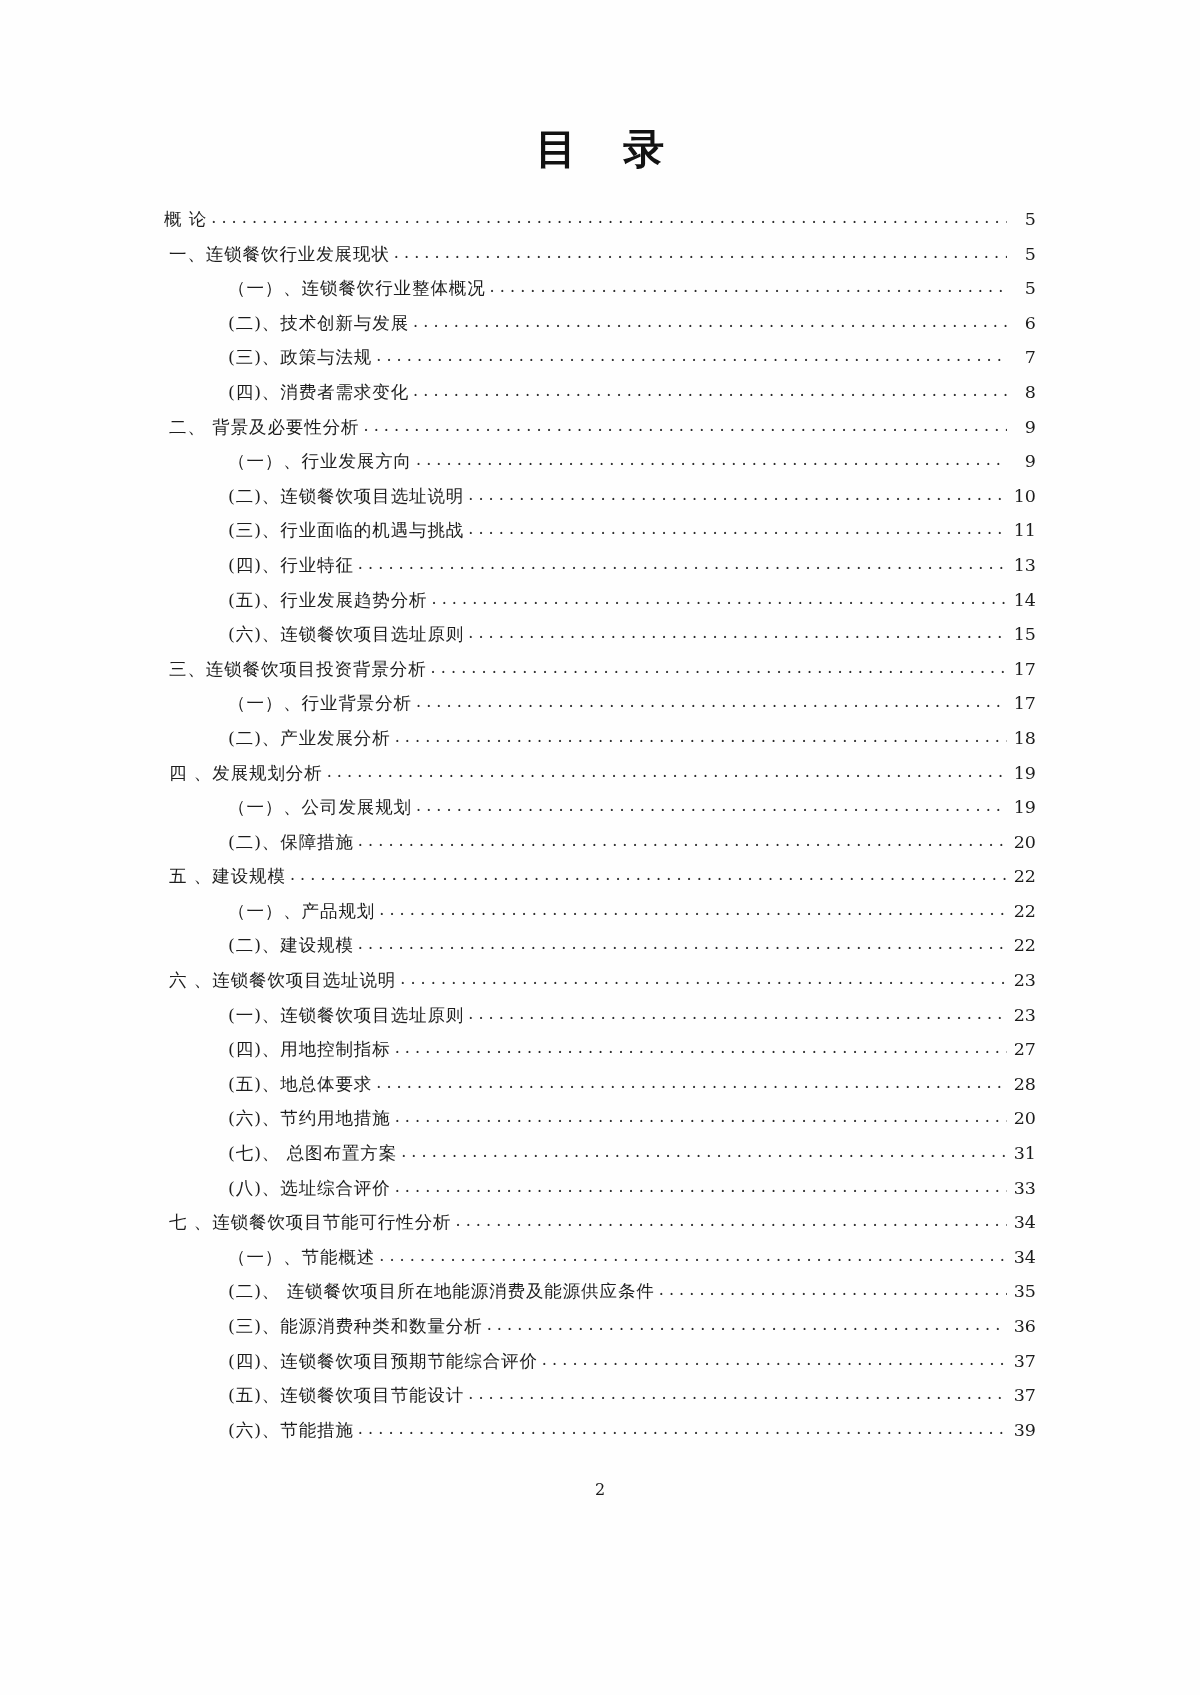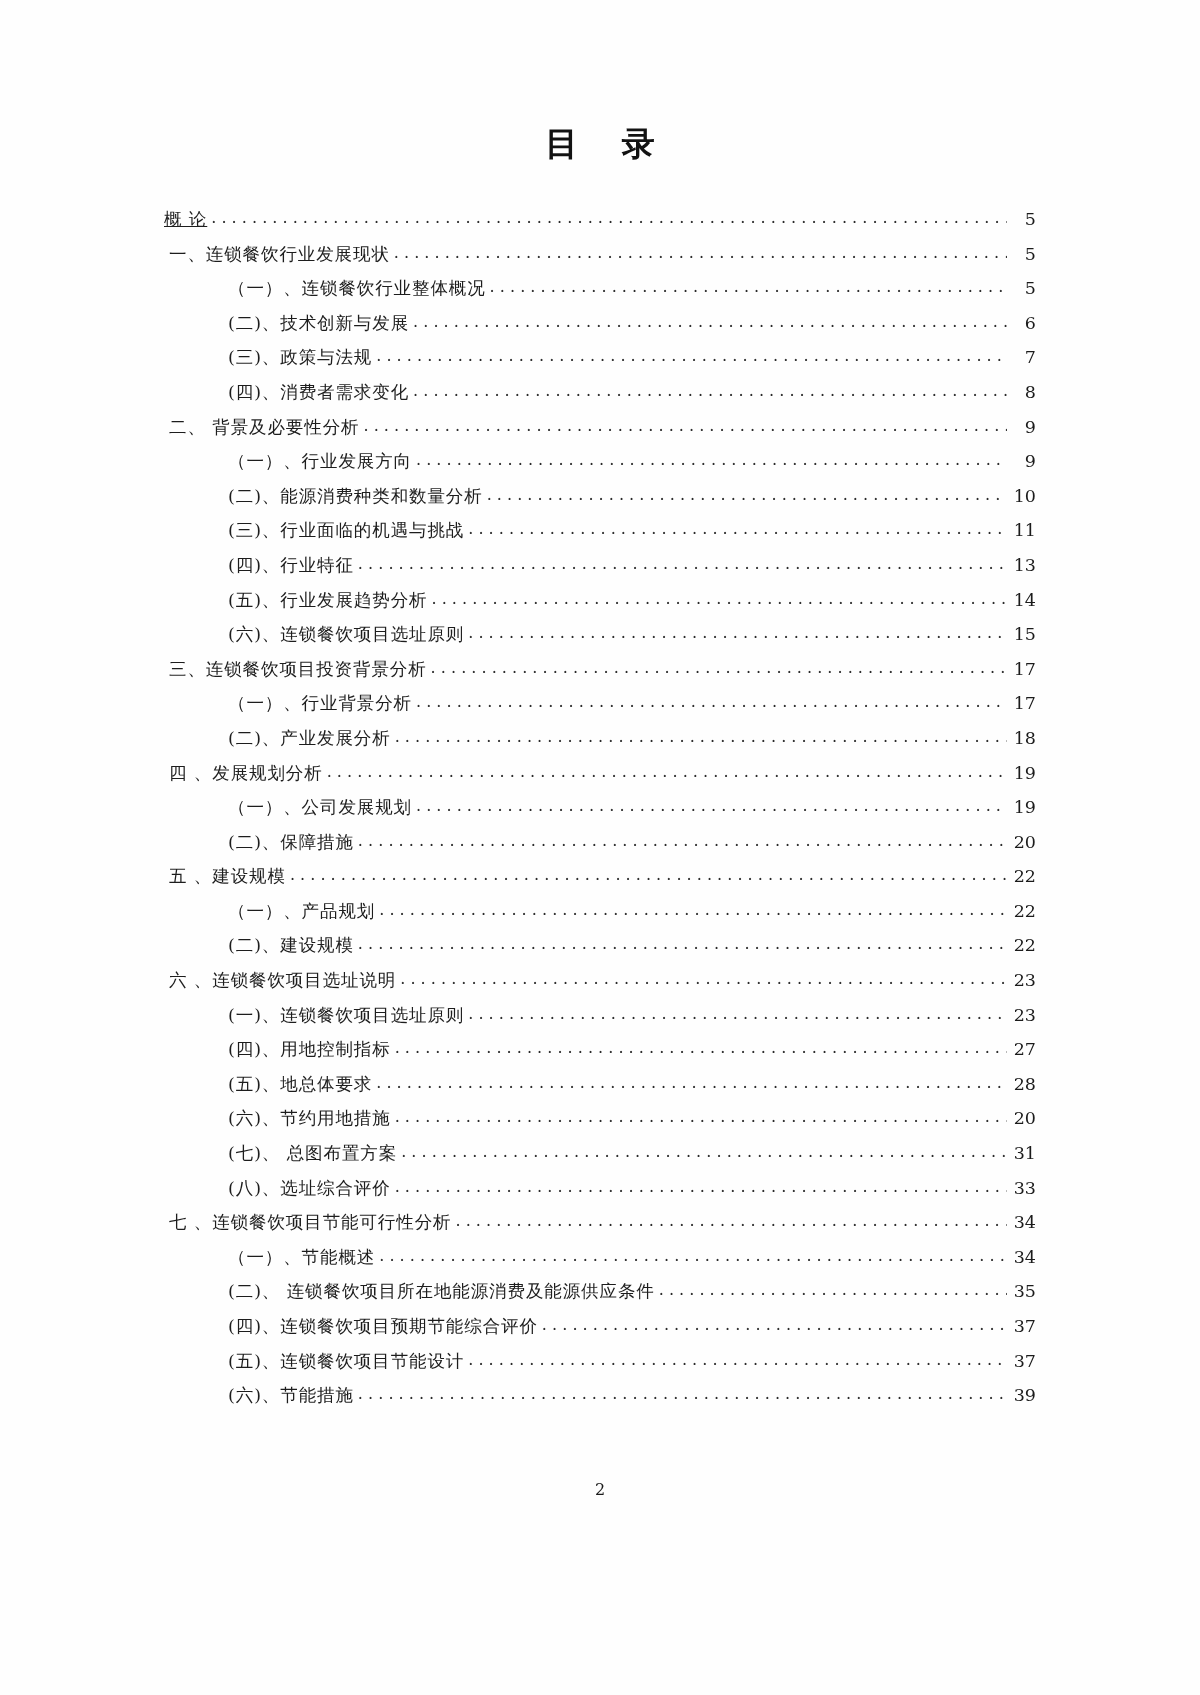--- a/index.html
+++ b/index.html
@@ -20,21 +20,21 @@
     width: 1200px;
     height: 1695px;
     box-sizing: border-box;
     padding: 0;
     position: relative;
     background: #fefefe;
   }
 
   .doc-title {
     text-align: center;
-    font-size: 33px;
+    font-size: 41px;
     font-weight: bold;
     letter-spacing: 16px;
     text-indent: 16px;
     margin: 0;
     padding-top: 122px;
     padding-bottom: 0;
     color: #121212;
     font-family: "DejaVu Serif", "Liberation Serif", serif;
   }
 
@@ -85,21 +85,21 @@
   .toc-entry .pageno {
     flex: 0 0 auto;
     min-width: 26px;
     text-align: right;
     font-size: 17.5px;
     color: #1b1b1b;
     font-family: "DejaVu Serif", "Liberation Serif", serif;
   }
 
   
-  .lvl-0 .label { margin-left: 0px; text-decoration: underline; }
+  .lvl-0 .label { margin-left: 0px; }
   .lvl-1 .label { margin-left: 5px; }
   .lvl-2 .label { margin-left: 64px; }
 
   .footer-pageno {
     position: absolute;
     left: 0;
     right: 0;
     top: 1480px;
     text-align: center;
     font-size: 16px;
@@ -148,21 +148,21 @@
         <span class="label">二、 背景及必要性分析</span>
         <span class="leader"></span>
         <span class="pageno">9</span>
       </li>
       <li class="toc-entry lvl-2">
         <span class="label">（一）、行业发展方向</span>
         <span class="leader"></span>
         <span class="pageno">9</span>
       </li>
       <li class="toc-entry lvl-2">
-        <span class="label">(二)、能源消费种类和数量分析</span>
+        <span class="label">(二)、连锁餐饮项目选址说明</span>
         <span class="leader"></span>
         <span class="pageno">10</span>
       </li>
       <li class="toc-entry lvl-2">
         <span class="label">(三)、行业面临的机遇与挑战</span>
         <span class="leader"></span>
         <span class="pageno">11</span>
       </li>
       <li class="toc-entry lvl-2">
         <span class="label">(四)、行业特征</span>
@@ -268,20 +268,25 @@
         <span class="label">（一）、节能概述</span>
         <span class="leader"></span>
         <span class="pageno">34</span>
       </li>
       <li class="toc-entry lvl-2">
         <span class="label">(二)、 连锁餐饮项目所在地能源消费及能源供应条件</span>
         <span class="leader"></span>
         <span class="pageno">35</span>
       </li>
       <li class="toc-entry lvl-2">
+        <span class="label">(三)、能源消费种类和数量分析</span>
+        <span class="leader"></span>
+        <span class="pageno">36</span>
+      </li>
+      <li class="toc-entry lvl-2">
         <span class="label">(四)、连锁餐饮项目预期节能综合评价</span>
         <span class="leader"></span>
         <span class="pageno">37</span>
       </li>
       <li class="toc-entry lvl-2">
         <span class="label">(五)、连锁餐饮项目节能设计</span>
         <span class="leader"></span>
         <span class="pageno">37</span>
       </li>
       <li class="toc-entry lvl-2">

